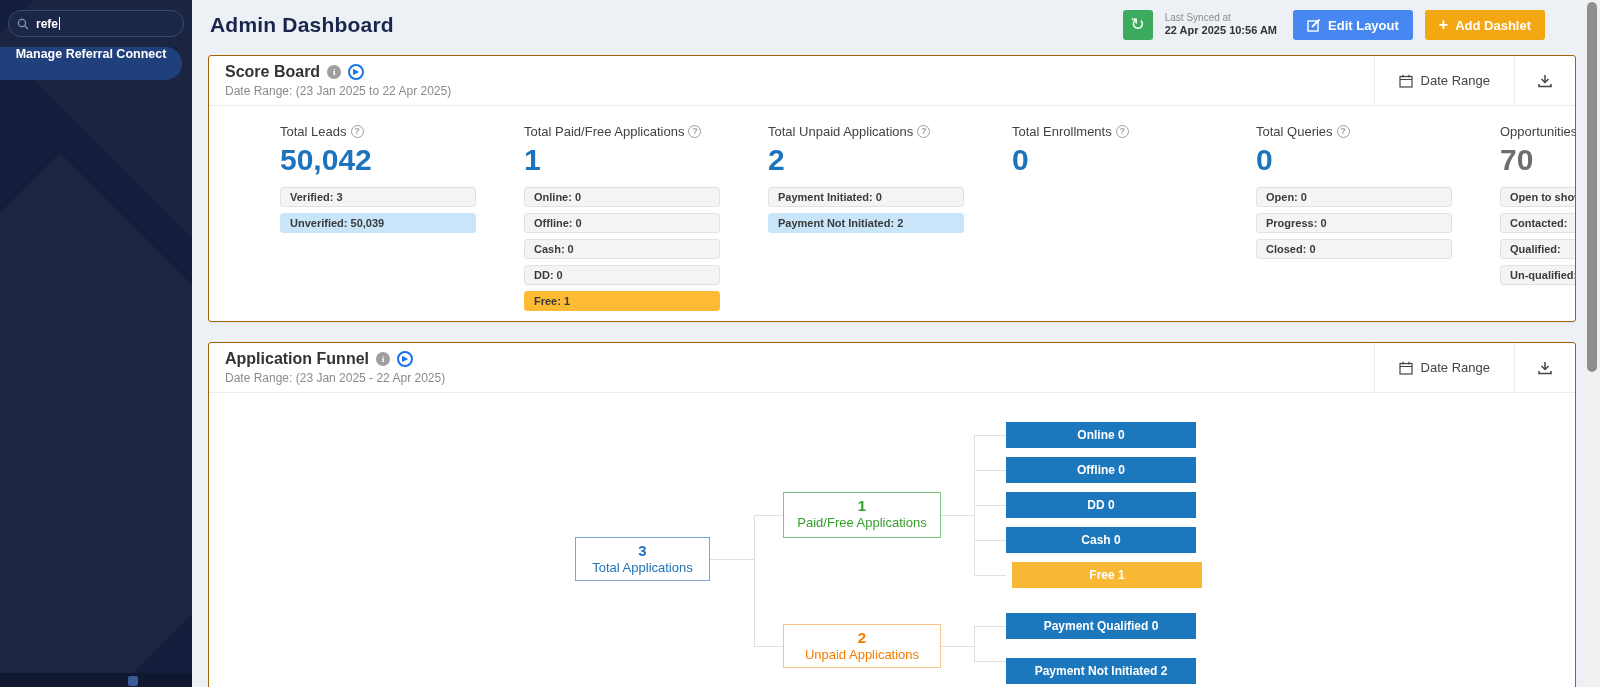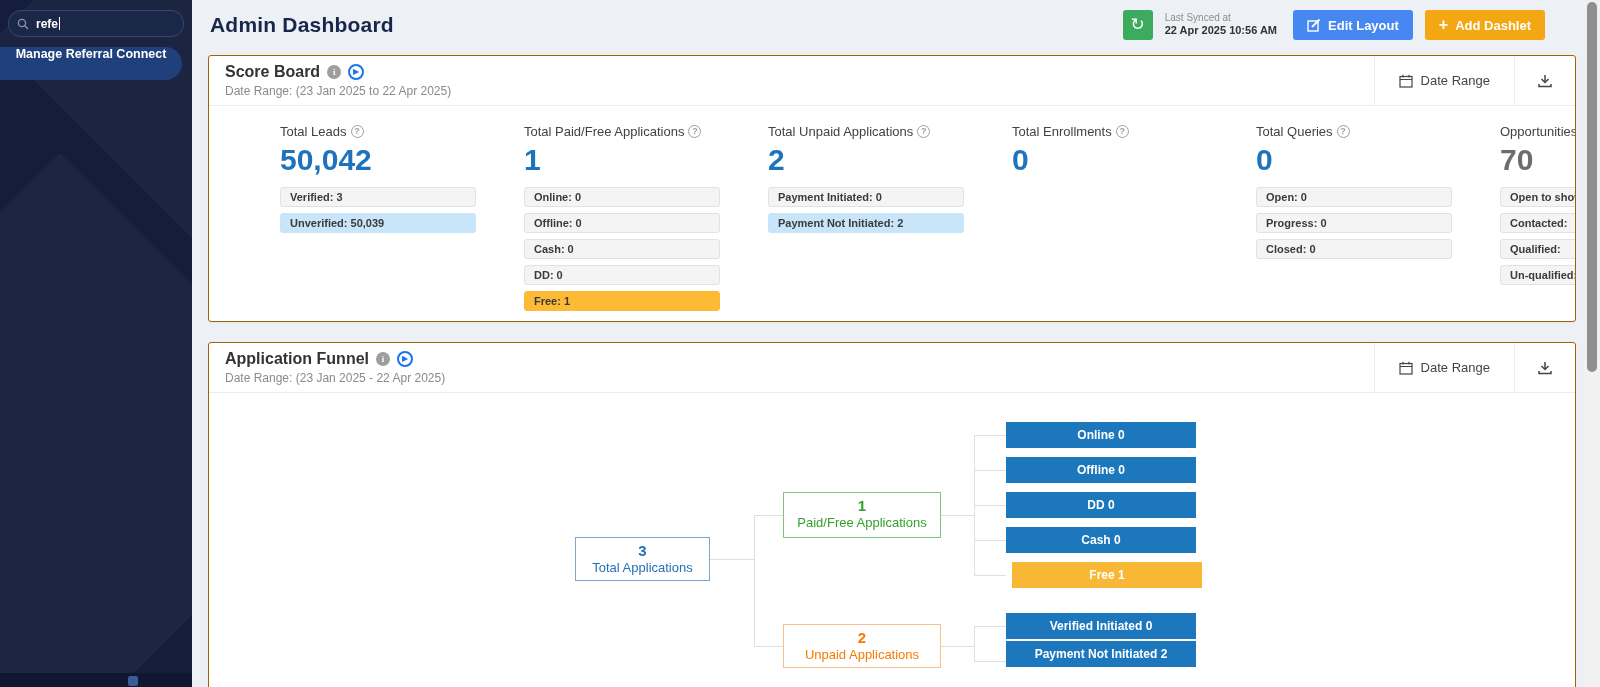--- a/index.html
+++ b/index.html
@@ -277,22 +277,22 @@
     <div class="fnode fnode--orange" style="left:574px; top:231px; width:158px; height:44px;">
       <div class="v">2</div>
       <div class="l">Unpaid Applications</div>
     </div>
 
   <div class="fbar" style="top: 29px;"><span>Online</span><span>&nbsp;0</span></div>
       <div class="fbar" style="top: 64px;"><span>Offline</span><span>&nbsp;0</span></div>
       <div class="fbar" style="top: 99px;"><span>DD</span><span>&nbsp;0</span></div>
       <div class="fbar" style="top: 134px;"><span>Cash</span><span>&nbsp;0</span></div>
       <div class="fbar fbar--orange" style="top: 169px;"><span>Free</span><span>&nbsp;1</span></div>
-      <div class="fbar" style="top: 220px;"><span>Verified Initiated</span><span>&nbsp;0</span></div>
-      <div class="fbar" style="top: 248px;"><span>Payment Not Initiated</span><span>&nbsp;2</span></div>
+      <div class="fbar" style="top: 220px;"><span>Payment Qualified</span><span>&nbsp;0</span></div>
+      <div class="fbar" style="top: 265px;"><span>Payment Not Initiated</span><span>&nbsp;2</span></div>
       <div class="cline" style="left: 501px; top: 166px; width: 44px; height: 1px;"></div>
       <div class="cline" style="left: 545px; top: 122px; width: 1px; height: 131px;"></div>
       <div class="cline" style="left: 545px; top: 122px; width: 29px; height: 1px;"></div>
       <div class="cline" style="left: 545px; top: 253px; width: 29px; height: 1px;"></div>
       <div class="cline" style="left: 732px; top: 122px; width: 33px; height: 1px;"></div>
       <div class="cline" style="left: 765px; top: 42px; width: 1px; height: 140px;"></div>
       <div class="cline" style="left: 765px; top: 42px; width: 32px; height: 1px;"></div>
       <div class="cline" style="left: 765px; top: 77px; width: 32px; height: 1px;"></div>
       <div class="cline" style="left: 765px; top: 112px; width: 32px; height: 1px;"></div>
       <div class="cline" style="left: 765px; top: 147px; width: 32px; height: 1px;"></div>

